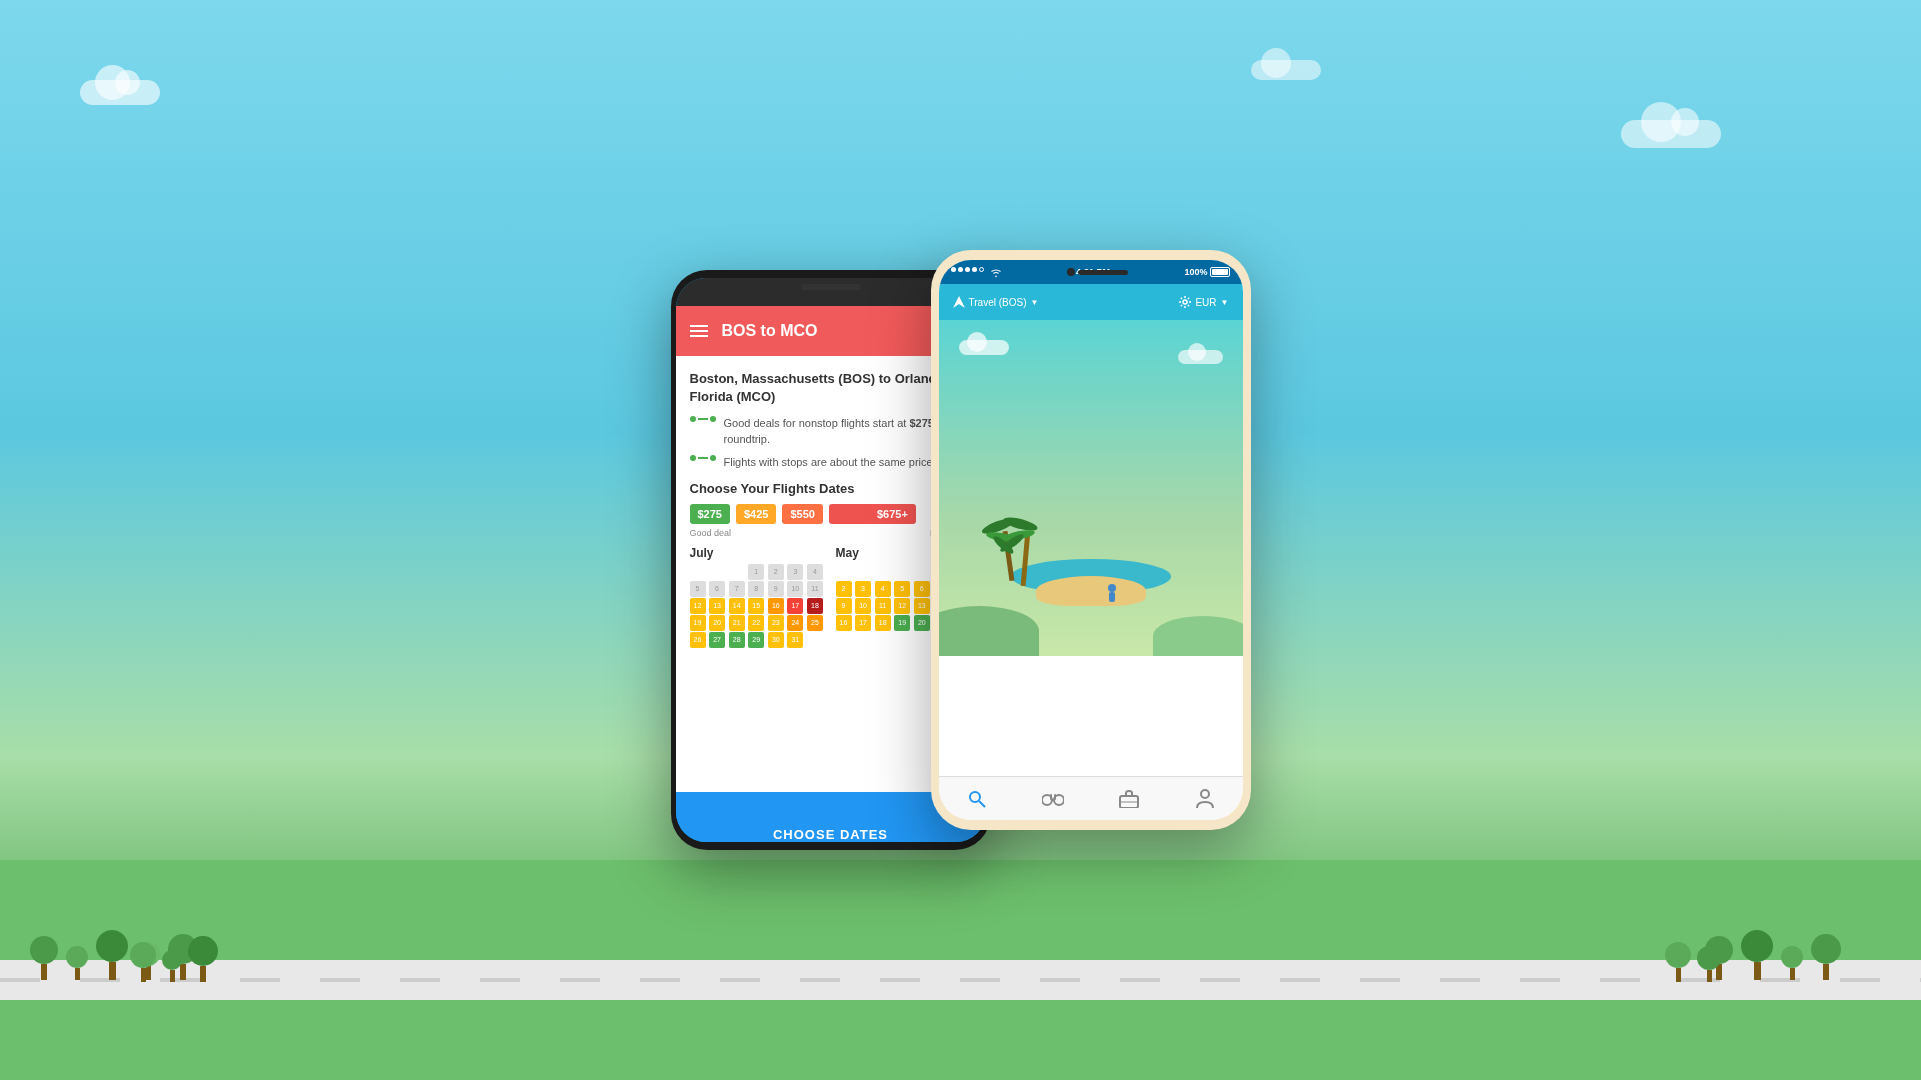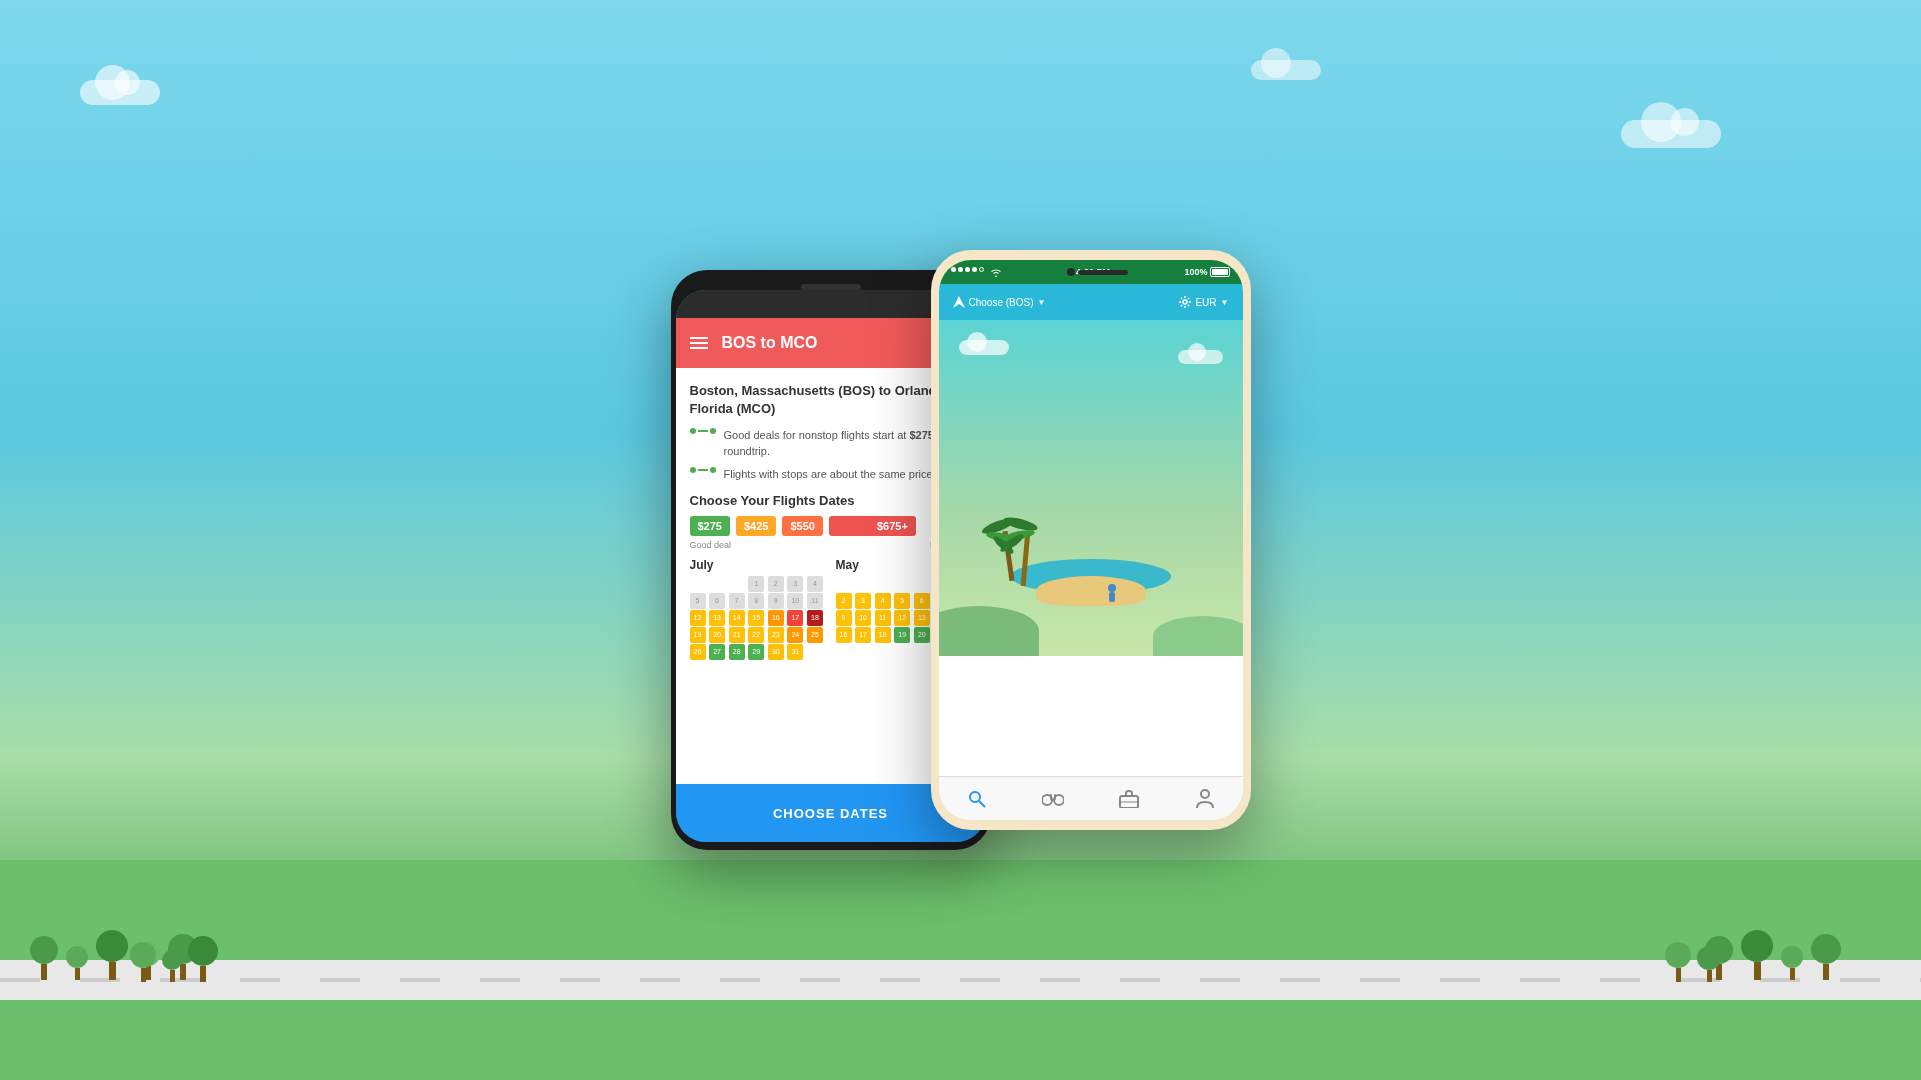--- a/index.html
+++ b/index.html
@@ -69,21 +69,20 @@
       box-shadow: 0 20px 60px rgba(0,0,0,0.4);
       z-index: 9;
       overflow: hidden;
     }
     .android-phone-inner {
       position: absolute;
       top: 8px; left: 5px; right: 5px; bottom: 8px;
       background: #0ea5e9;
       border-radius: 30px;
       overflow: hidden;
-      margin-top: 12px;
     }
     .android-speaker {
       position: absolute;
       top: 14px;
       left: 50%;
       transform: translateX(-50%);
       width: 60px;
       height: 6px;
       background: #333;
       border-radius: 3px;
@@ -229,24 +228,24 @@
     .cal-green { background: #4caf50; }
     .cal-yellow { background: #ffc107; }
     .cal-orange { background: #ff9800; }
     .cal-red { background: #f44336; }
     .cal-dark-red { background: #b71c1c; }
 
     
     .choose-dates-btn {
       position: absolute;
       bottom: 0; left: 0; right: 0;
-      height: 58px;
+      height: 50px;
       background: #2196f3;
       display: flex;
-      align-items: center;
+      align-items: flex-end;
       justify-content: center;
       color: #fff;
       font-size: 13px;
       font-weight: bold;
       letter-spacing: 1px;
       cursor: pointer;
     }
 
     
     .iphone {
@@ -285,21 +284,21 @@
       width: 50px;
       height: 5px;
       background: #2a2a2a;
       border-radius: 3px;
       z-index: 11;
     }
 
     
     .ios-status-bar {
       height: 24px;
-      background: #15803d;
+      background: #0369a1;
       display: flex;
       align-items: center;
       justify-content: space-between;
       padding: 0 12px;
       font-size: 9px;
       color: #fff;
       font-weight: bold;
     }
     .ios-dots {
       display: flex;
@@ -663,21 +662,21 @@
         </div>
       </div>
 
 
       <div class="ios-options-bar">
         <div class="ios-option">
 
           <svg width="12" height="12" viewBox="0 0 12 12">
             <path d="M6 0 L12 12 L6 8 L0 12 Z" fill="white"></path>
           </svg>
-          <span>Choose (BOS)</span>
+          <span>Travel (BOS)</span>
           <span style="font-size:8px;">▼</span>
         </div>
         <div class="ios-option">
 
           <svg width="12" height="12" viewBox="0 0 12 12">
             <circle cx="6" cy="6" r="2" fill="none" stroke="white" stroke-width="1.5"></circle>
             <path d="M6 0 L6 2 M6 10 L6 12 M0 6 L2 6 M10 6 L12 6" stroke="white" stroke-width="1.5"></path>
             <path d="M1.76 1.76 L3.17 3.17 M8.83 8.83 L10.24 10.24 M1.76 10.24 L3.17 8.83 M8.83 3.17 L10.24 1.76" stroke="white" stroke-width="1.2"></path>
           </svg>
           <span>EUR</span>

